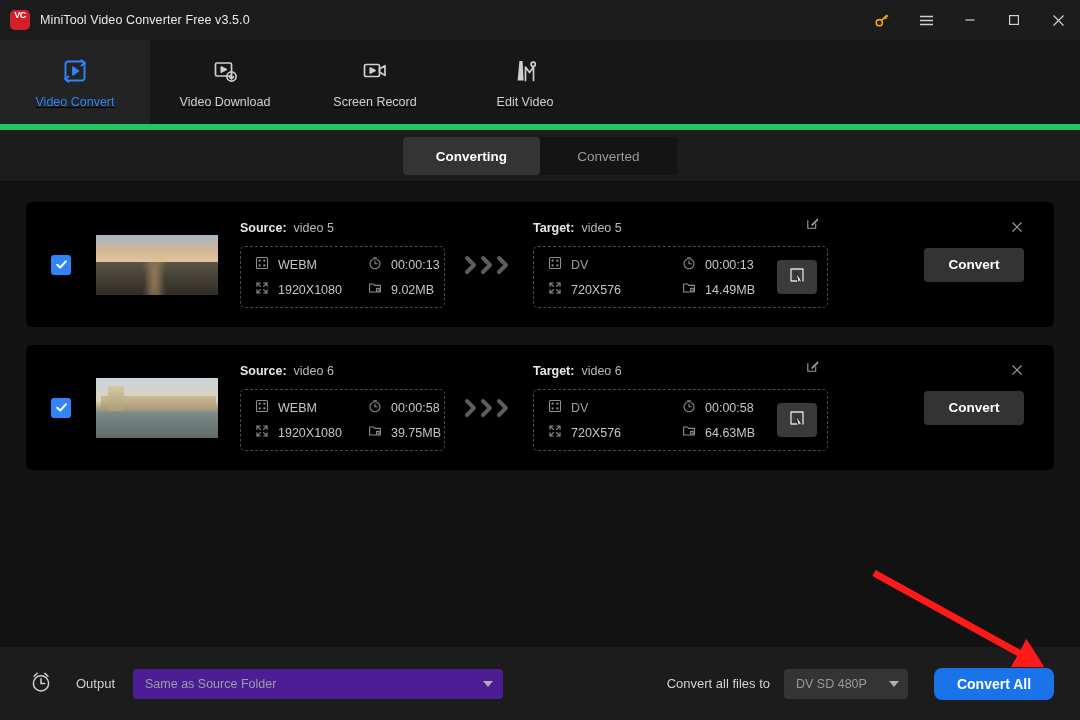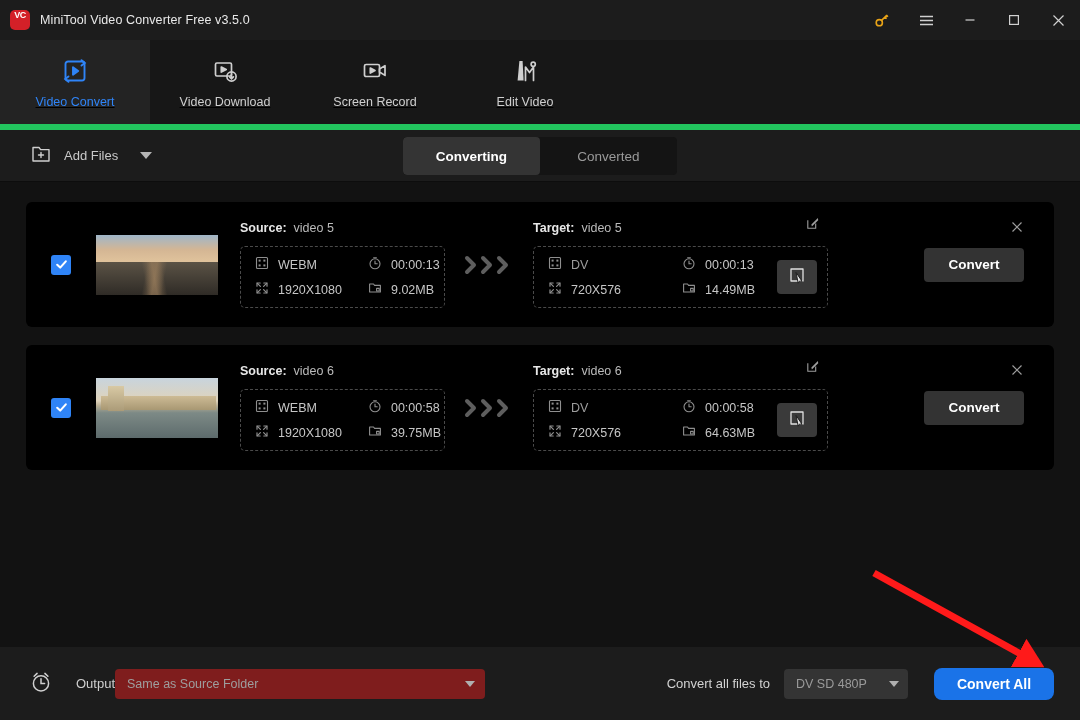--- a/index.html
+++ b/index.html
@@ -232,22 +232,23 @@
   
   .bottombar {
     height: 73px; flex: 0 0 73px;
     background: #1c1c1c;
     display: flex; align-items: center;
     padding: 0 26px 0 28px;
     position: relative;
   }
   .output-label { color: #cfcfcf; font-size: 13px; margin-left: 22px; }
   .output-select {
+    margin-left: 18px;
     width: 370px; height: 30px;
-    background: #7f1d1d;
+    background: #4c1d95;
     border-radius: 4px;
     display: flex; align-items: center;
     padding: 0 10px 0 12px;
     color: #9e9e9e; font-size: 12.5px;
     cursor: pointer;
   }
   .output-select .val { flex: 1 1 auto; }
   .tiny-caret {
     width: 0; height: 0;
     border-left: 5px solid transparent;
@@ -366,30 +367,20 @@
           <path d="M9.4 5 L12.6 5 L13.6 24.5 L7.6 24.5 Z" fill="currentColor" stroke="none"></path>
           <path d="M15.5 24.5 V11 L19.5 16.5 L23.5 11 V24.5" stroke-linecap="round"></path>
           <circle cx="23.2" cy="8.3" r="2.1"></circle>
         </svg>
       </div>
       <div class="nav-label">Edit Video</div>
     </div>
   </div>
 
   <div class="toolbar">
-    <div class="add-files">
-      <span>
-        <svg width="22" height="22" viewBox="0 0 22 22" fill="none" stroke="#cfcfcf" stroke-width="1.4" stroke-linejoin="round">
-          <path d="M3 4.5 H9 L10.6 6.6 H19 V18 H3 Z"></path>
-          <path d="M11 9.5 V14.5 M8.5 12 H13.5" stroke-linecap="round"></path>
-        </svg>
-      </span>
-      <span class="add-files-label">Add Files</span>
-      <span class="caret-down"></span>
-    </div>
 
     <div class="seg">
       <div class="seg-btn active">Converting</div>
       <div class="seg-btn">Converted</div>
     </div>
   </div>
 
   <div class="content">
 
     <div class="file-row">

